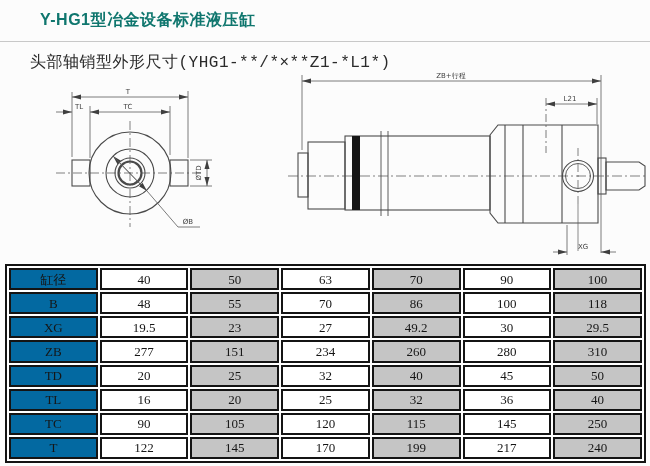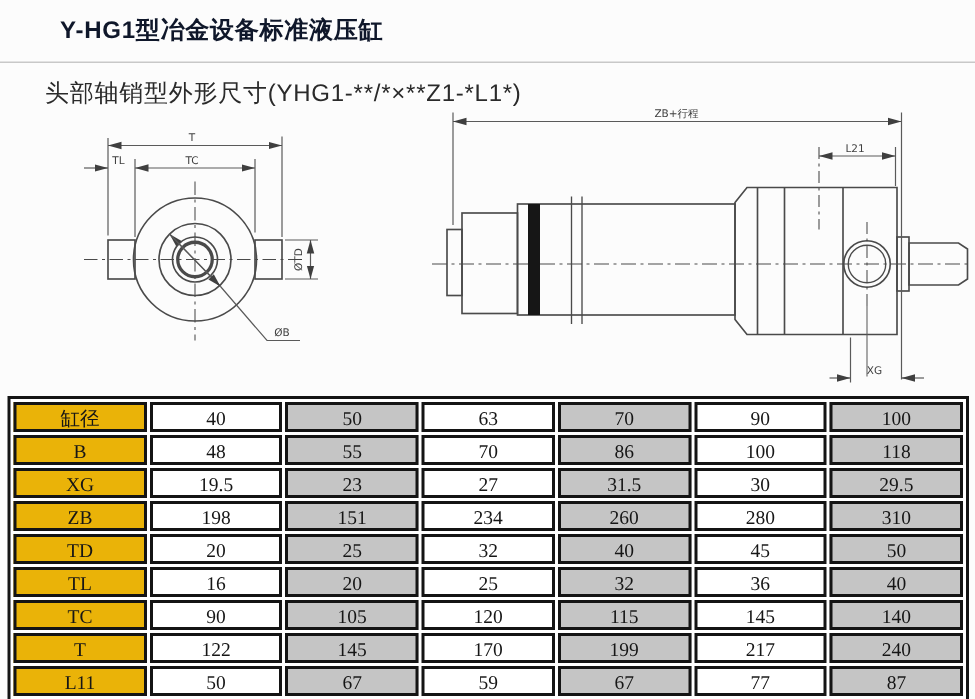--- a/index.html
+++ b/index.html
@@ -7,31 +7,31 @@
     width:650px;height:466px;
     background:#fcfcfc;
     font-family:"Liberation Sans",sans-serif;
     position:relative;
     overflow:hidden;
     color:#1a1a1a;
   }
   .page-title{
     position:absolute;left:40px;top:10px;
     font-size:16px;font-weight:bold;letter-spacing:.5px;
-    color:#0f172a;
+    color:#0f766e;
     font-family:"Liberation Sans",sans-serif;
   }
   .title-rule{
     position:absolute;left:0;top:41px;width:650px;height:1px;
     background:#c8c8c8;
   }
   .page-subtitle{
     position:absolute;left:30px;top:52px;
     font-size:16px;color:#2a2a2a;letter-spacing:.5px;
-    font-family:Liberation Sans, sans-serif;
+    font-family:Liberation Mono, monospace;
   }
   .drawing-wrap{
     position:absolute;left:0;top:66px;width:650px;height:196px;
   }
   svg text{
     font-family:"DejaVu Sans",sans-serif;
     font-size:7px;
     fill:#3f3f3f;
   }
   .dim-table{
@@ -42,21 +42,21 @@
     table-layout:fixed;
   }
   .dim-table td{
     border:2px solid #141414;
     text-align:center;vertical-align:middle;
     font-family:"Liberation Serif",serif;
     font-size:13px;color:#161616;
     padding:0;height:16px;
     line-height:1;
   }
-  .dim-table td.lbl{background:#eab308;}
+  .dim-table td.lbl{background:#0369a1;}
   .dim-table td.shaded{background:#c5c5c5;}
   .dim-table td.plain{background:#ffffff;}
 </style>
 </head>
 <body>
 
 <div class="page-title">Y-HG1型冶金设备标准液压缸</div>
 <div class="title-rule"></div>
 <div class="page-subtitle">头部轴销型外形尺寸(YHG1-**/*×**Z1-*L1*)</div>
 
@@ -177,27 +177,27 @@
         <td class="plain">70</td>
         <td class="shaded">86</td>
         <td class="plain">100</td>
         <td class="shaded">118</td>
       </tr>
       <tr>
         <td class="lbl">XG</td>
         <td class="plain">19.5</td>
         <td class="shaded">23</td>
         <td class="plain">27</td>
-        <td class="shaded">31.5</td>
+        <td class="shaded">49.2</td>
         <td class="plain">30</td>
         <td class="shaded">29.5</td>
       </tr>
       <tr>
         <td class="lbl">ZB</td>
-        <td class="plain">198</td>
+        <td class="plain">277</td>
         <td class="shaded">151</td>
         <td class="plain">234</td>
         <td class="shaded">260</td>
         <td class="plain">280</td>
         <td class="shaded">310</td>
       </tr>
       <tr>
         <td class="lbl">TD</td>
         <td class="plain">20</td>
         <td class="shaded">25</td>
@@ -215,34 +215,25 @@
         <td class="plain">36</td>
         <td class="shaded">40</td>
       </tr>
       <tr>
         <td class="lbl">TC</td>
         <td class="plain">90</td>
         <td class="shaded">105</td>
         <td class="plain">120</td>
         <td class="shaded">115</td>
         <td class="plain">145</td>
-        <td class="shaded">140</td>
+        <td class="shaded">250</td>
       </tr>
       <tr>
         <td class="lbl">T</td>
         <td class="plain">122</td>
         <td class="shaded">145</td>
         <td class="plain">170</td>
         <td class="shaded">199</td>
         <td class="plain">217</td>
         <td class="shaded">240</td>
       </tr>
-      <tr>
-        <td class="lbl">L11</td>
-        <td class="plain">50</td>
-        <td class="shaded">67</td>
-        <td class="plain">59</td>
-        <td class="shaded">67</td>
-        <td class="plain">77</td>
-        <td class="shaded">87</td>
-      </tr>
     </tbody>
 </table>
 
 </body></html>

